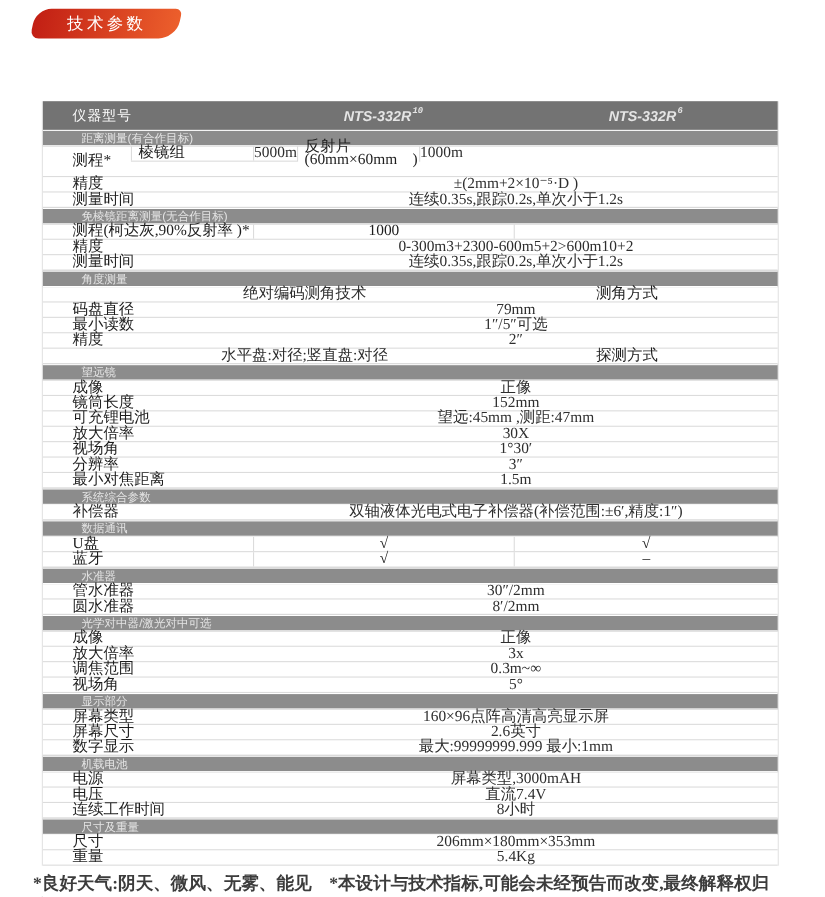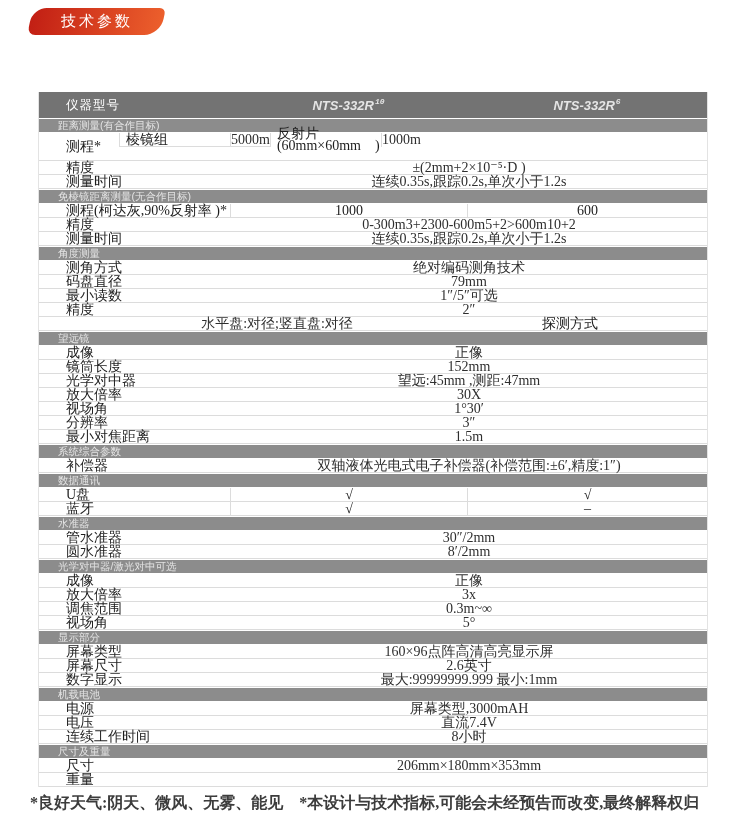--- a/index.html
+++ b/index.html
@@ -25,21 +25,21 @@
   .thead .hlabel{padding-left:27px;color:#ffffff;font-family:"Liberation Sans","DejaVu Sans",sans-serif;
     font-size:12.5px;letter-spacing:1px;}
   .model{position:absolute;top:0;height:26px;display:flex;align-items:center;justify-content:center;
     color:#e5e5e5;font-family:"Liberation Sans","DejaVu Sans",sans-serif;font-size:13px;font-weight:bold;font-style:italic;}
   .model .sup{font-size:8px;vertical-align:super;margin-left:1px;position:relative;top:-4px;font-family:Liberation Mono, monospace;}
   .model.m1{left:191px;width:237px;}
   .model.m2{left:428px;width:240px;}
 
   .section-bar{height:15px;background:var(--section-bar);color:#e4e4e4;
     font-family:"Liberation Sans","DejaVu Sans",sans-serif;font-size:10.5px;
-    display:flex;align-items:center;padding-left:19px;border-top:1px solid #fff;border-bottom:1px solid #fff;}
+    display:flex;align-items:center;padding-left:35px;border-top:1px solid #fff;border-bottom:1px solid #fff;}
 
   .row{display:flex;align-items:stretch;height:14px;border-bottom:1px solid var(--line);
     font-size:14px;color:#1d1d1d;line-height:12px;}
   .cell{display:flex;align-items:center;}
   .label{width:192px;padding-left:27px;}
   .value{flex:1;justify-content:center;text-align:left;color:#2e2e2e;}
   .row.two .label{border-right:1px solid var(--line);}
   .v1{width:237px;justify-content:center;border-right:1px solid var(--line);}
   .v2{flex:1;justify-content:center;}
 
@@ -98,36 +98,35 @@
       <div class="row">
         <span class="cell label">测量时间</span>
         <span class="cell value">连续0.35s,跟踪0.2s,单次小于1.2s</span>
       </div>
       <div class="section-bar">
         <span>免棱镜距离测量(无合作目标)</span>
       </div>
       <div class="row two">
         <span class="cell label">测程(柯达灰,90%反射率 )*</span>
         <span class="cell v1">1000</span>
-        <span class="cell v2">600</span>
       </div>
       <div class="row">
         <span class="cell label">精度</span>
         <span class="cell value">0-300m3+2300-600m5+2&gt;600m10+2</span>
       </div>
       <div class="row">
         <span class="cell label">测量时间</span>
         <span class="cell value">连续0.35s,跟踪0.2s,单次小于1.2s</span>
       </div>
       <div class="section-bar">
         <span>角度测量</span>
       </div>
       <div class="row">
+        <span class="cell value">绝对编码测角技术</span>
         <span class="cell label">测角方式</span>
-        <span class="cell value">绝对编码测角技术</span>
       </div>
       <div class="row">
         <span class="cell label">码盘直径</span>
         <span class="cell value">79mm</span>
       </div>
       <div class="row">
         <span class="cell label">最小读数</span>
         <span class="cell value">1″/5″可选</span>
       </div>
       <div class="row">
@@ -143,21 +142,21 @@
       </div>
       <div class="row">
         <span class="cell label">成像</span>
         <span class="cell value">正像</span>
       </div>
       <div class="row">
         <span class="cell label">镜筒长度</span>
         <span class="cell value">152mm</span>
       </div>
       <div class="row">
-        <span class="cell label">光学对中器</span>
+        <span class="cell label">可充锂电池</span>
         <span class="cell value">望远:45mm ,测距:47mm</span>
       </div>
       <div class="row">
         <span class="cell label">放大倍率</span>
         <span class="cell value">30X</span>
       </div>
       <div class="row">
         <span class="cell label">视场角</span>
         <span class="cell value">1°30′</span>
       </div>
@@ -251,20 +250,21 @@
       </div>
       <div class="section-bar">
         <span>尺寸及重量</span>
       </div>
       <div class="row">
         <span class="cell label">尺寸</span>
         <span class="cell value">206mm×180mm×353mm</span>
       </div>
       <div class="row">
         <span class="cell label">重量</span>
+        <span class="cell value">5.4Kg</span>
       </div>
     </div>
 </div>
 
 <div class="footnotes">
   <span>*良好天气:阴天、微风、无雾、能见度约40km</span>
   <span>*本设计与技术指标,可能会未经预告而改变,最终解释权归本公司所有。</span>
 </div>
 
 </body></html>

